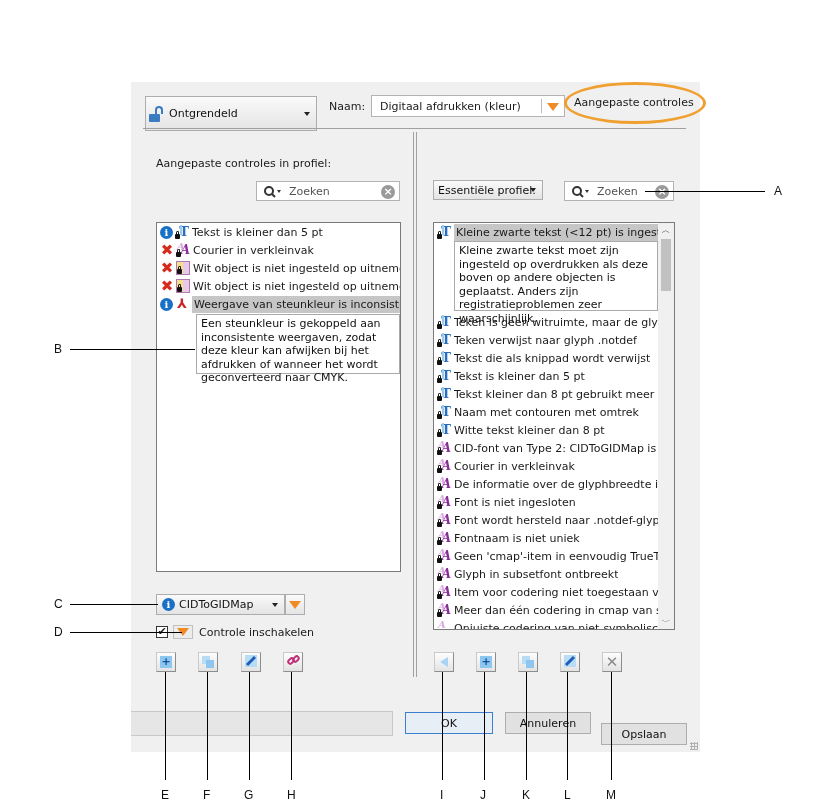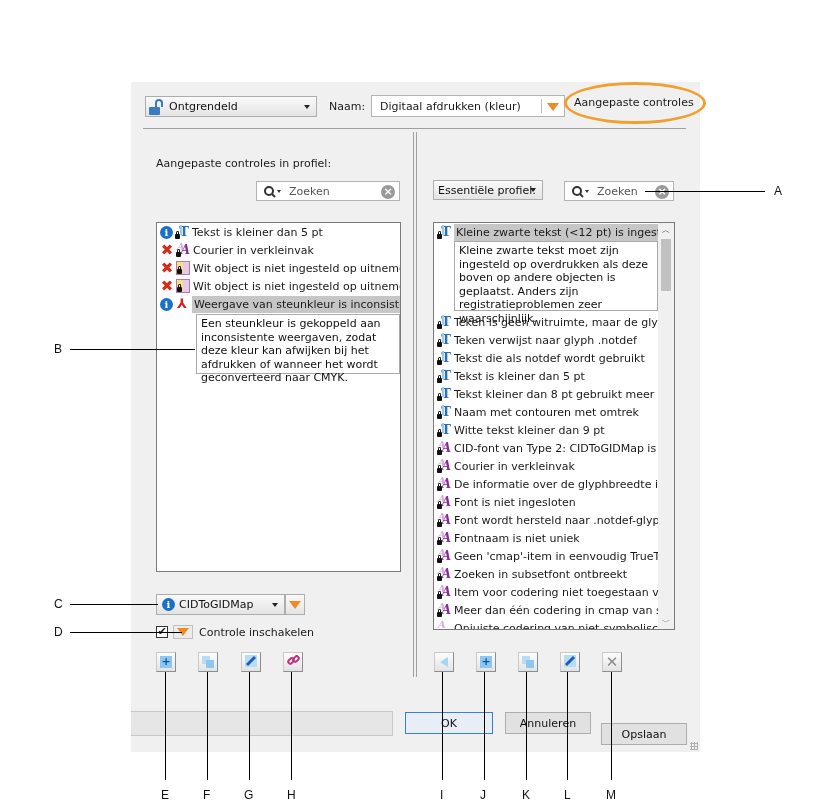--- a/index.html
+++ b/index.html
@@ -67,21 +67,21 @@
     display: flex; align-items: center; justify-content: center; font-size: 11px; color: #111; }
   .callout-label { position: absolute; font-size: 12px; color: #111; font-family: "Liberation Sans", sans-serif; }
   .hline { position: absolute; height: 1px; background: #000; }
   .vline { position: absolute; width: 1px; background: #000; }
 </style>
 </head>
 <body>
 
 <div class="dialog">
 
-  <div class="btn-dd" style="left:14px; top:14px; width:172px; height:21px;">
+  <div class="btn-dd" style="left:14px; top:14px; width:172px; height:35px;">
     <span style="position:relative; width:16px; height:16px; margin:0 4px 0 3px; display:inline-block;">
       <span style="position:absolute; left:0; bottom:0; width:11px; height:8px; background:#3b7bbf; border-radius:1px;"></span>
       <span style="position:absolute; left:6px; top:0; width:8px; height:8px; border:2px solid #3b7bbf; border-bottom:none; border-radius:5px 5px 0 0; box-sizing:border-box;"></span>
     </span>
     <span>Ontgrendeld</span>
     <span class="dd-arrow"></span>
   </div>
 
   <span class="abs" style="left:198px; top:18px; font-size:11px;">Naam:</span>
 
@@ -214,37 +214,37 @@
     <div class="row" style="top:90px; width:226px;">
         <span class="ico t-ico" style="margin-left:3px;"><span class="lock"></span>T</span>
         <span class="txt" style="margin-left:3px;">Teken is geen witruimte, maar de glyph</span>
       </div>
     <div class="row" style="top:108px; width:226px;">
         <span class="ico t-ico" style="margin-left:3px;"><span class="lock"></span>T</span>
         <span class="txt" style="margin-left:3px;">Teken verwijst naar glyph .notdef</span>
       </div>
     <div class="row" style="top:126px; width:226px;">
         <span class="ico t-ico" style="margin-left:3px;"><span class="lock"></span>T</span>
-        <span class="txt" style="margin-left:3px;">Tekst die als notdef wordt gebruikt</span>
+        <span class="txt" style="margin-left:3px;">Tekst die als knippad wordt verwijst</span>
       </div>
     <div class="row" style="top:144px; width:226px;">
         <span class="ico t-ico" style="margin-left:3px;"><span class="lock"></span>T</span>
         <span class="txt" style="margin-left:3px;">Tekst is kleiner dan 5 pt</span>
       </div>
     <div class="row" style="top:162px; width:226px;">
         <span class="ico t-ico" style="margin-left:3px;"><span class="lock"></span>T</span>
         <span class="txt" style="margin-left:3px;">Tekst kleiner dan 8 pt gebruikt meer da</span>
       </div>
     <div class="row" style="top:180px; width:226px;">
         <span class="ico t-ico" style="margin-left:3px;"><span class="lock"></span>T</span>
         <span class="txt" style="margin-left:3px;">Naam met contouren met omtrek</span>
       </div>
     <div class="row" style="top:198px; width:226px;">
         <span class="ico t-ico" style="margin-left:3px;"><span class="lock"></span>T</span>
-        <span class="txt" style="margin-left:3px;">Witte tekst kleiner dan 9 pt</span>
+        <span class="txt" style="margin-left:3px;">Witte tekst kleiner dan 8 pt</span>
       </div>
     <div class="row" style="top:216px; width:226px;">
         <span class="ico font-ico" style="margin-left:3px;"><span class="lock"></span>A</span>
         <span class="txt" style="margin-left:3px;">CID-font van Type 2: CIDToGIDMap is or</span>
       </div>
     <div class="row" style="top:234px; width:226px;">
         <span class="ico font-ico" style="margin-left:3px;"><span class="lock"></span>A</span>
         <span class="txt" style="margin-left:3px;">Courier in verkleinvak</span>
       </div>
     <div class="row" style="top:252px; width:226px;">
@@ -262,21 +262,21 @@
     <div class="row" style="top:306px; width:226px;">
         <span class="ico font-ico" style="margin-left:3px;"><span class="lock"></span>A</span>
         <span class="txt" style="margin-left:3px;">Fontnaam is niet uniek</span>
       </div>
     <div class="row" style="top:324px; width:226px;">
         <span class="ico font-ico" style="margin-left:3px;"><span class="lock"></span>A</span>
         <span class="txt" style="margin-left:3px;">Geen 'cmap'-item in eenvoudig TrueTyp</span>
       </div>
     <div class="row" style="top:342px; width:226px;">
         <span class="ico font-ico" style="margin-left:3px;"><span class="lock"></span>A</span>
-        <span class="txt" style="margin-left:3px;">Zoeken in subsetfont ontbreekt</span>
+        <span class="txt" style="margin-left:3px;">Glyph in subsetfont ontbreekt</span>
       </div>
     <div class="row" style="top:360px; width:226px;">
         <span class="ico font-ico" style="margin-left:3px;"><span class="lock"></span>A</span>
         <span class="txt" style="margin-left:3px;">Item voor codering niet toegestaan voc</span>
       </div>
     <div class="row" style="top:378px; width:226px;">
         <span class="ico font-ico" style="margin-left:3px;"><span class="lock"></span>A</span>
         <span class="txt" style="margin-left:3px;">Meer dan één codering in cmap van syr</span>
       </div>
     <div class="row" style="top:396px; width:226px;">

